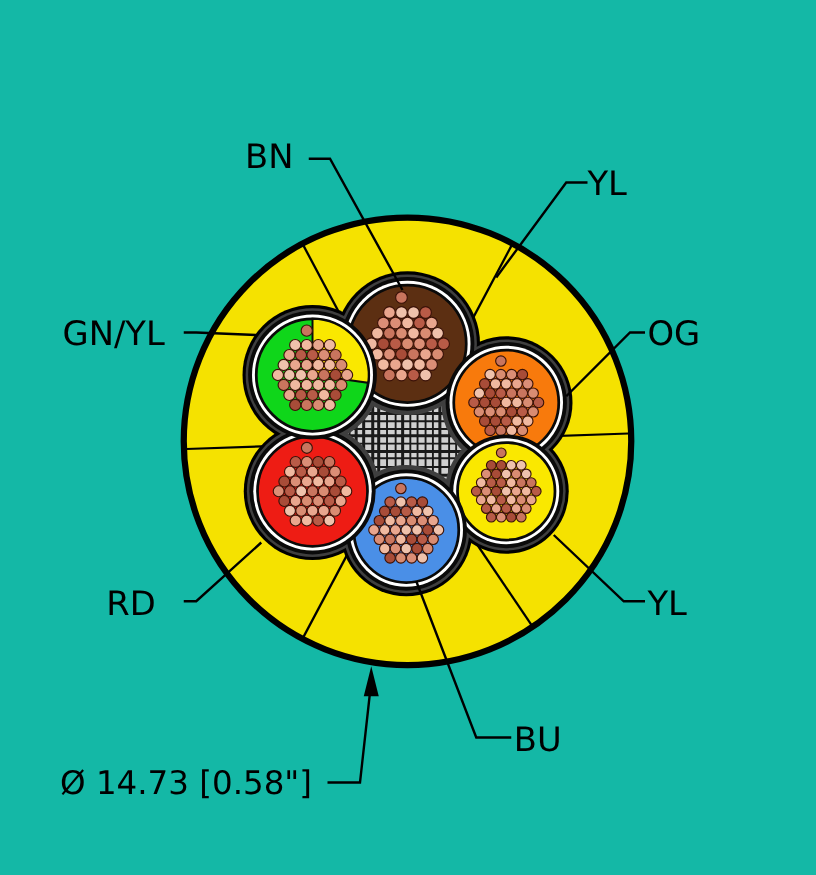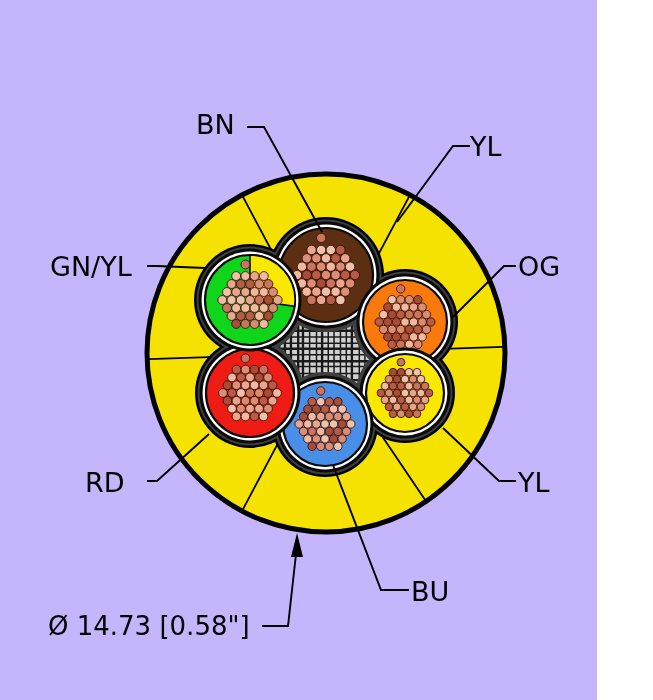--- a/index.html
+++ b/index.html
@@ -8,23 +8,23 @@
     background: #ffffff;
   }
   body {
     width: 653px;
     height: 700px;
     overflow: hidden;
     font-family: "DejaVu Sans", sans-serif;
   }
   #diagram-root {
     position: relative;
-    width: 597px;
+    width: 653px;
     height: 700px;
-    background: #c4b5fd;
+    background: #14b8a6;
   }
   svg.cable-svg {
     display: block;
     width: 653px;
     height: 700px;
   }
   .label-text {
     font-family: "DejaVu Sans", sans-serif;
     font-size: 27px;
     fill: #000000;

